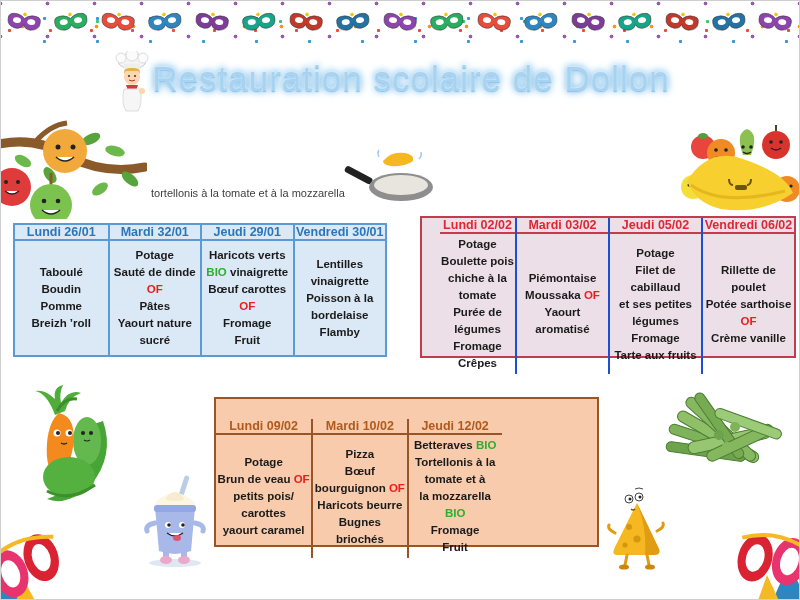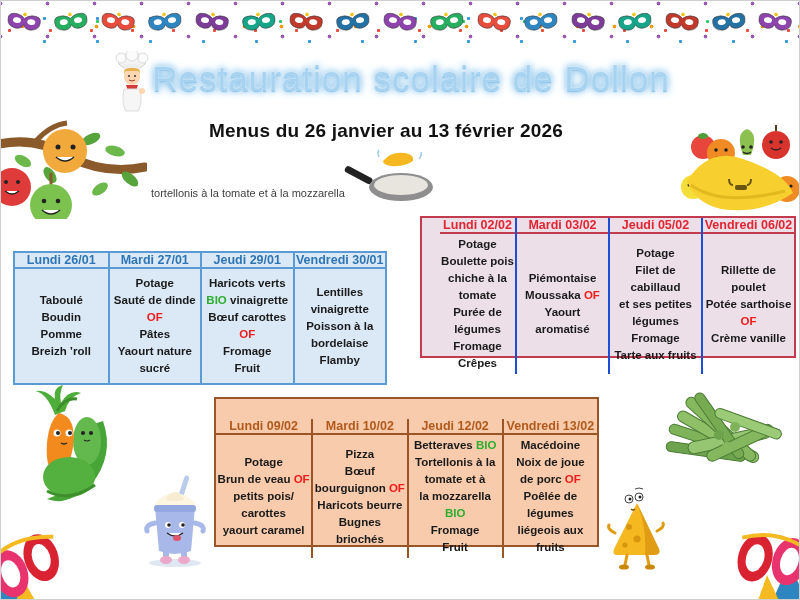--- a/index.html
+++ b/index.html
@@ -46,21 +46,21 @@
   }
   .menu-body{
     box-sizing:border-box;flex:1;display:flex;flex-direction:column;
     align-items:center;justify-content:center;text-align:center;
     font-weight:bold;font-size:11.5px;line-height:17px;color:#1a1a1a;
     padding:2px 1px;
   }
   .tok-of{color:#ee1c1c;}
   .tok-bio{color:#2eae2e;}
   
-  .theme-blue{border:2px solid #5b9bd5;background:#dbe9f6;margin-top:28px;}
+  .theme-blue{border:2px solid #5b9bd5;background:#dbe9f6;}
   .theme-blue .menu-col{border-left:2px solid #5b9bd5;}
   .theme-blue .menu-col:first-child{border-left:none;}
   .theme-blue .menu-head{border-bottom:2px solid #5b9bd5;color:#2e75b6;}
   
   .theme-red{border:2px solid #c23b4e;background:#ecdfe8;}
   .theme-red .menu-col{border-left:2px solid #1d4ed8;}
   .theme-red .menu-col:first-child{border-left:none;padding-left:18px;}
   .theme-red .menu-head{border-bottom:2px solid #c23b4e;color:#e02633;}
   
   .theme-orange{border:2px solid #9a5526;background:#f7cbac;}
@@ -191,21 +191,20 @@
       <circle cx="24" cy="25" r="1" fill="#333"></circle>
       <path d="M18 29 Q21 31 24 29" stroke="#a33" fill="none"></path>
       <path d="M15 34 L27 34 L25 40 L17 40 Z" fill="#d33b3b"></path>
       <path d="M13 38 Q10 52 15 60 L27 60 Q32 52 29 38 Z" fill="#f6f6f6" stroke="#ddd"></path>
       <circle cx="31" cy="40" r="3" fill="#fbd6b0"></circle>
     </svg>
   </div>
 
   <div id="main-title">Restauration scolaire de Dollon</div>
 
-  <div id="subtitle">Menus du 26 janvier au 13 février  2026</div>
 
   <div id="caption">tortellonis à la tomate et à la mozzarella</div>
 
   <div class="deco" style="left:-6px;top:116px;width:152px;height:102px;">
     <svg width="152" height="102" viewBox="0 0 152 102">
       <path d="M0 28 Q40 18 75 40 Q110 58 150 50" stroke="#8a5a2b" stroke-width="9" fill="none" stroke-linecap="round"></path>
       <path d="M40 25 Q55 8 72 6" stroke="#8a5a2b" stroke-width="5" fill="none"></path>
       <ellipse cx="96" cy="22" rx="10" ry="5" fill="#56a43b" transform="rotate(-25 96 22)"></ellipse>
       <ellipse cx="120" cy="34" rx="10" ry="5" fill="#6cb84b" transform="rotate(15 120 34)"></ellipse>
       <ellipse cx="135" cy="62" rx="10" ry="5" fill="#56a43b" transform="rotate(40 135 62)"></ellipse>
@@ -274,21 +273,21 @@
       <div class="menu-col">
         <div class="menu-head">Lundi 26/01</div>
         <div class="menu-body">
           <div>Taboulé</div>
           <div>Boudin</div>
           <div>Pomme</div>
           <div>Breizh ’roll</div>
         </div>
       </div>
       <div class="menu-col">
-        <div class="menu-head">Mardi 27/01</div>
+        <div class="menu-head">Mardi 32/01</div>
         <div class="menu-body">
           <div>Potage</div>
           <div>Sauté de dinde <span class="tok-of">OF</span></div>
           <div>Pâtes</div>
           <div>Yaourt nature sucré</div>
         </div>
       </div>
       <div class="menu-col">
         <div class="menu-head">Jeudi 29/01</div>
         <div class="menu-body">
@@ -373,30 +372,20 @@
       </div>
       <div class="menu-col">
         <div class="menu-head">Jeudi 12/02</div>
         <div class="menu-body">
           <div>Betteraves <span class="tok-bio">BIO</span></div>
           <div>Tortellonis à la</div>
           <div>tomate et à</div>
           <div>la mozzarella <span class="tok-bio">BIO</span></div>
           <div>Fromage</div>
           <div>Fruit</div>
-        </div>
-      </div>
-      <div class="menu-col">
-        <div class="menu-head">Vendredi 13/02</div>
-        <div class="menu-body">
-          <div>Macédoine</div>
-          <div>Noix de joue</div>
-          <div>de porc <span class="tok-of">OF</span></div>
-          <div>Poêlée de légumes</div>
-          <div>liégeois aux fruits</div>
         </div>
       </div>
     </div>
 
   <div class="deco" style="left:6px;top:384px;width:108px;height:122px;">
     <svg width="108" height="122" viewBox="0 0 108 122">
       <path d="M48 30 Q40 8 28 6 Q38 4 48 14 Q46 2 56 0 Q52 8 54 18 Q62 4 74 8 Q62 12 58 26 Z" fill="#4fae3a"></path>
       <path d="M50 26 Q58 12 70 14" stroke="#3d8f2c" stroke-width="3" fill="none"></path>
       <path d="M96 36 Q108 70 84 100 Q60 122 40 114 Q70 104 82 76 Q90 56 84 40 Z" fill="#47a436"></path>
       <ellipse cx="80" cy="56" rx="14" ry="24" fill="#63b94e"></ellipse>

